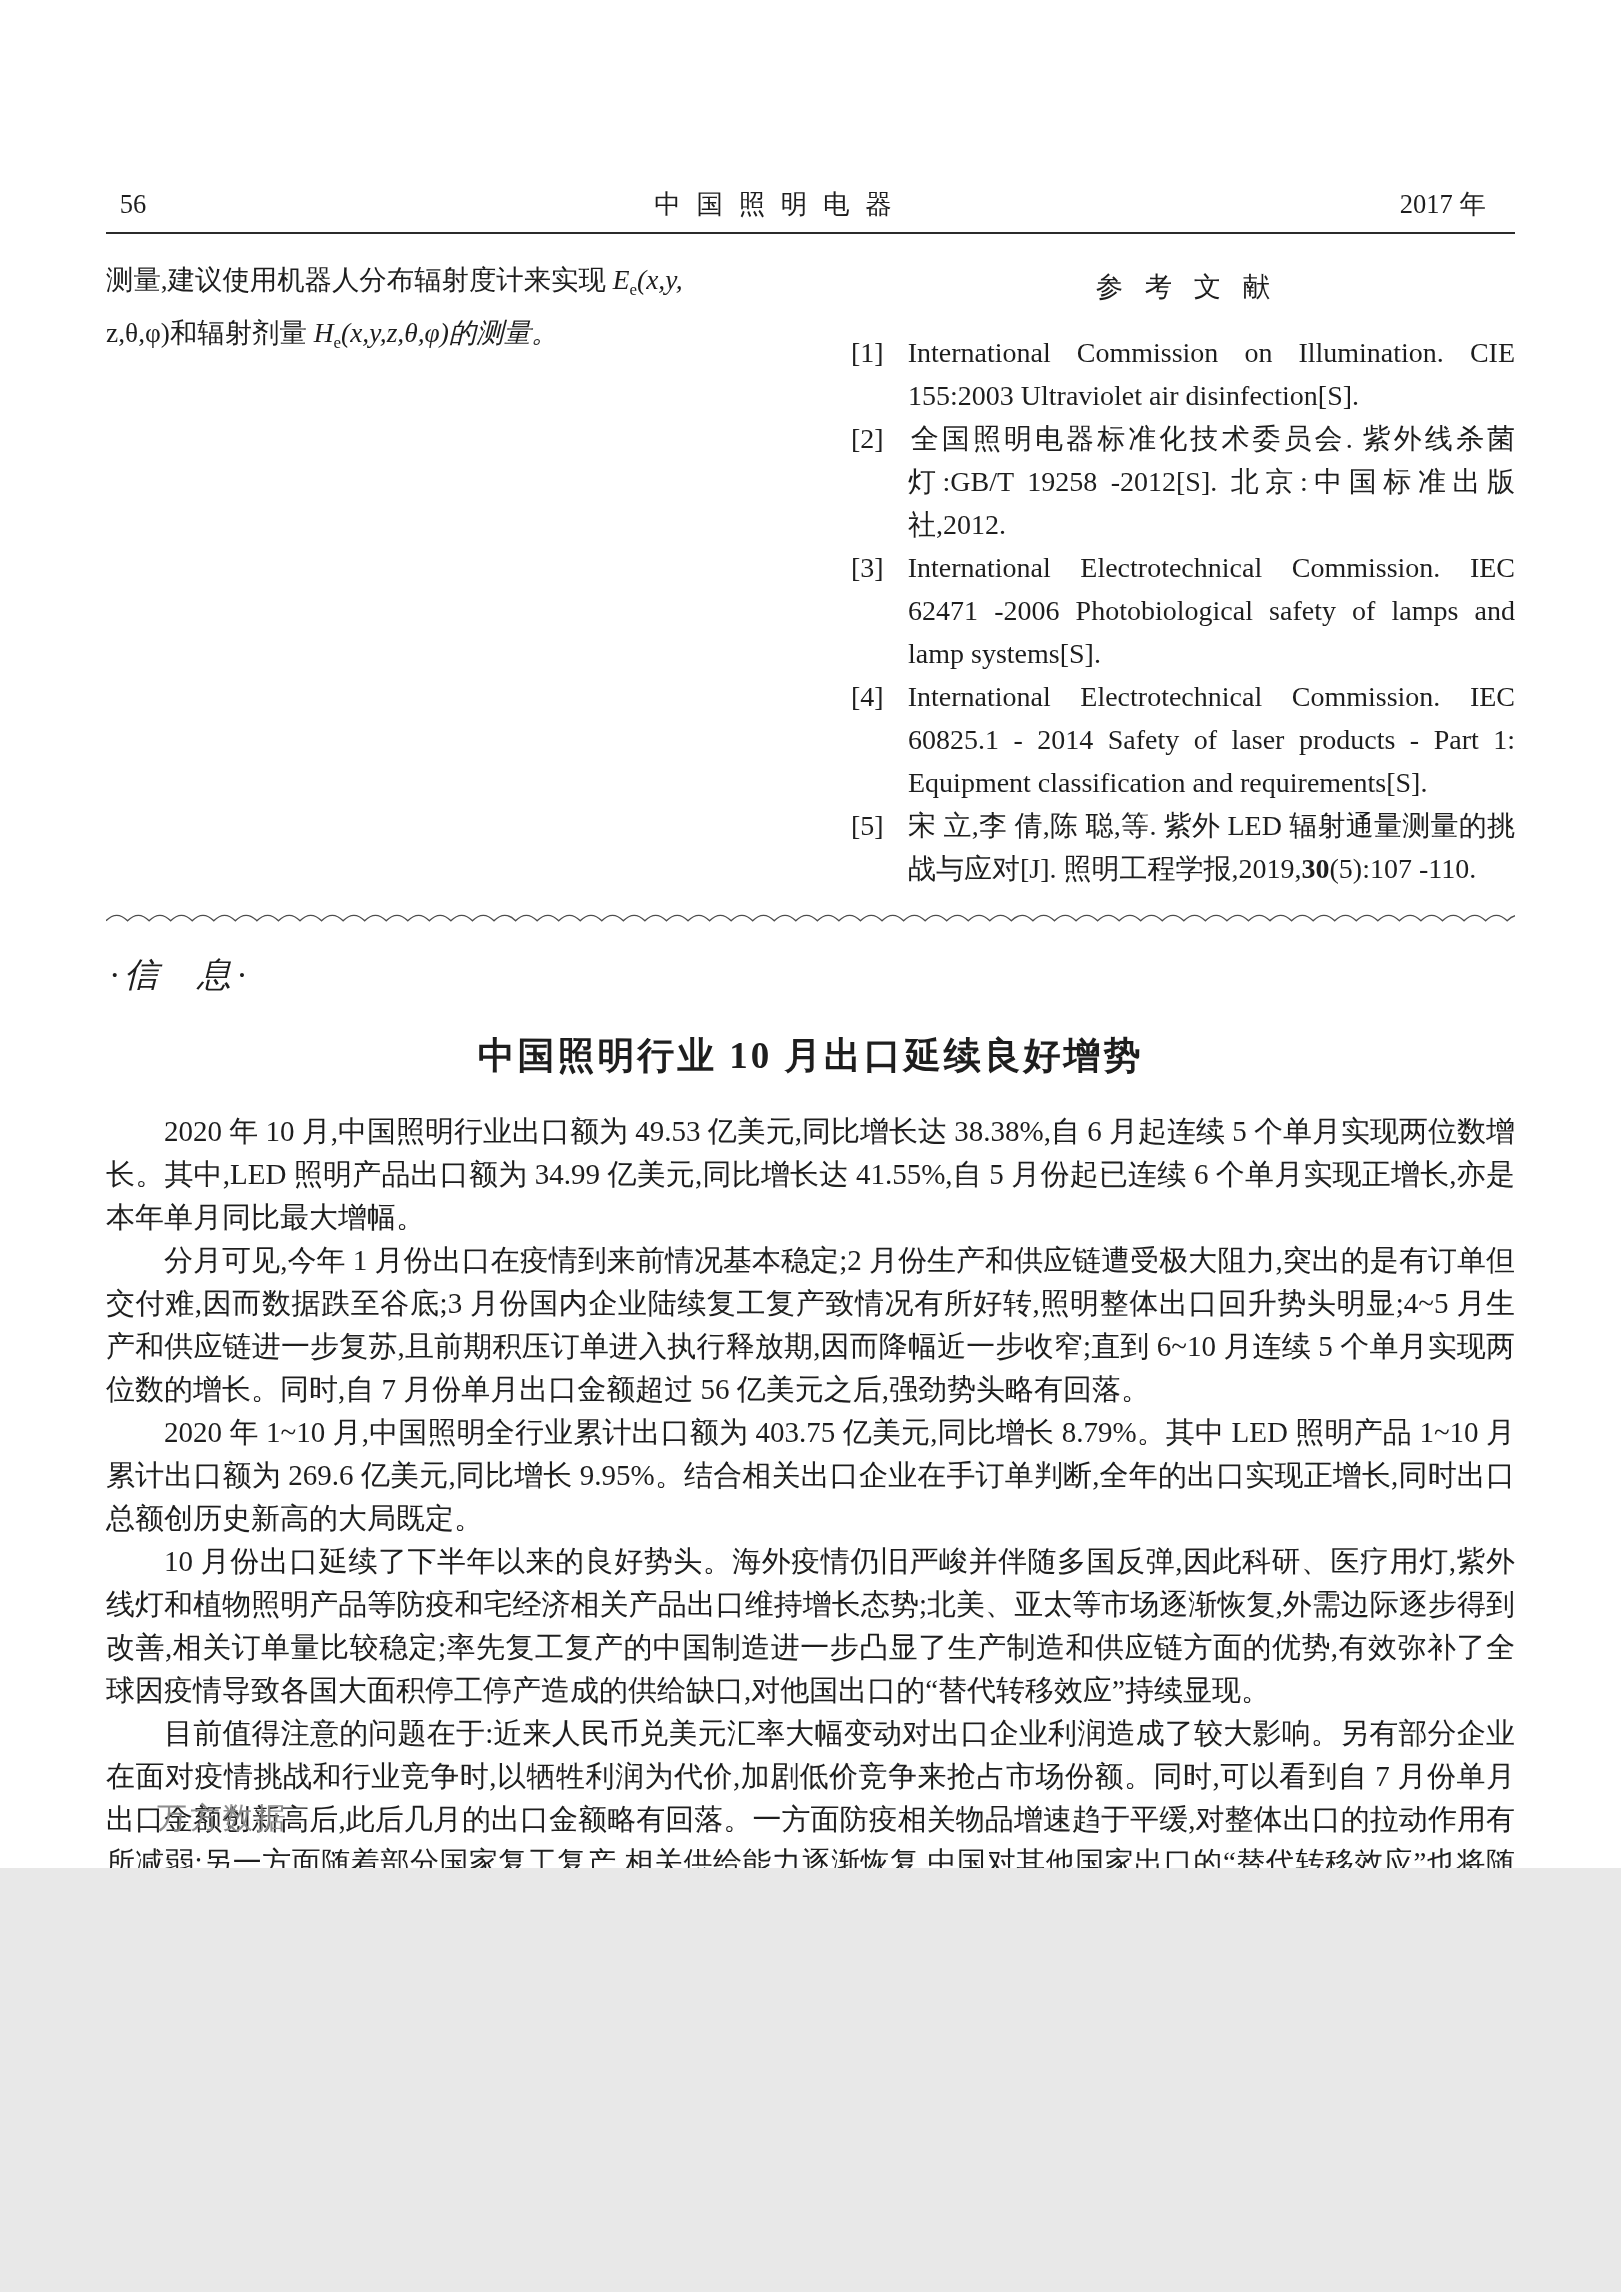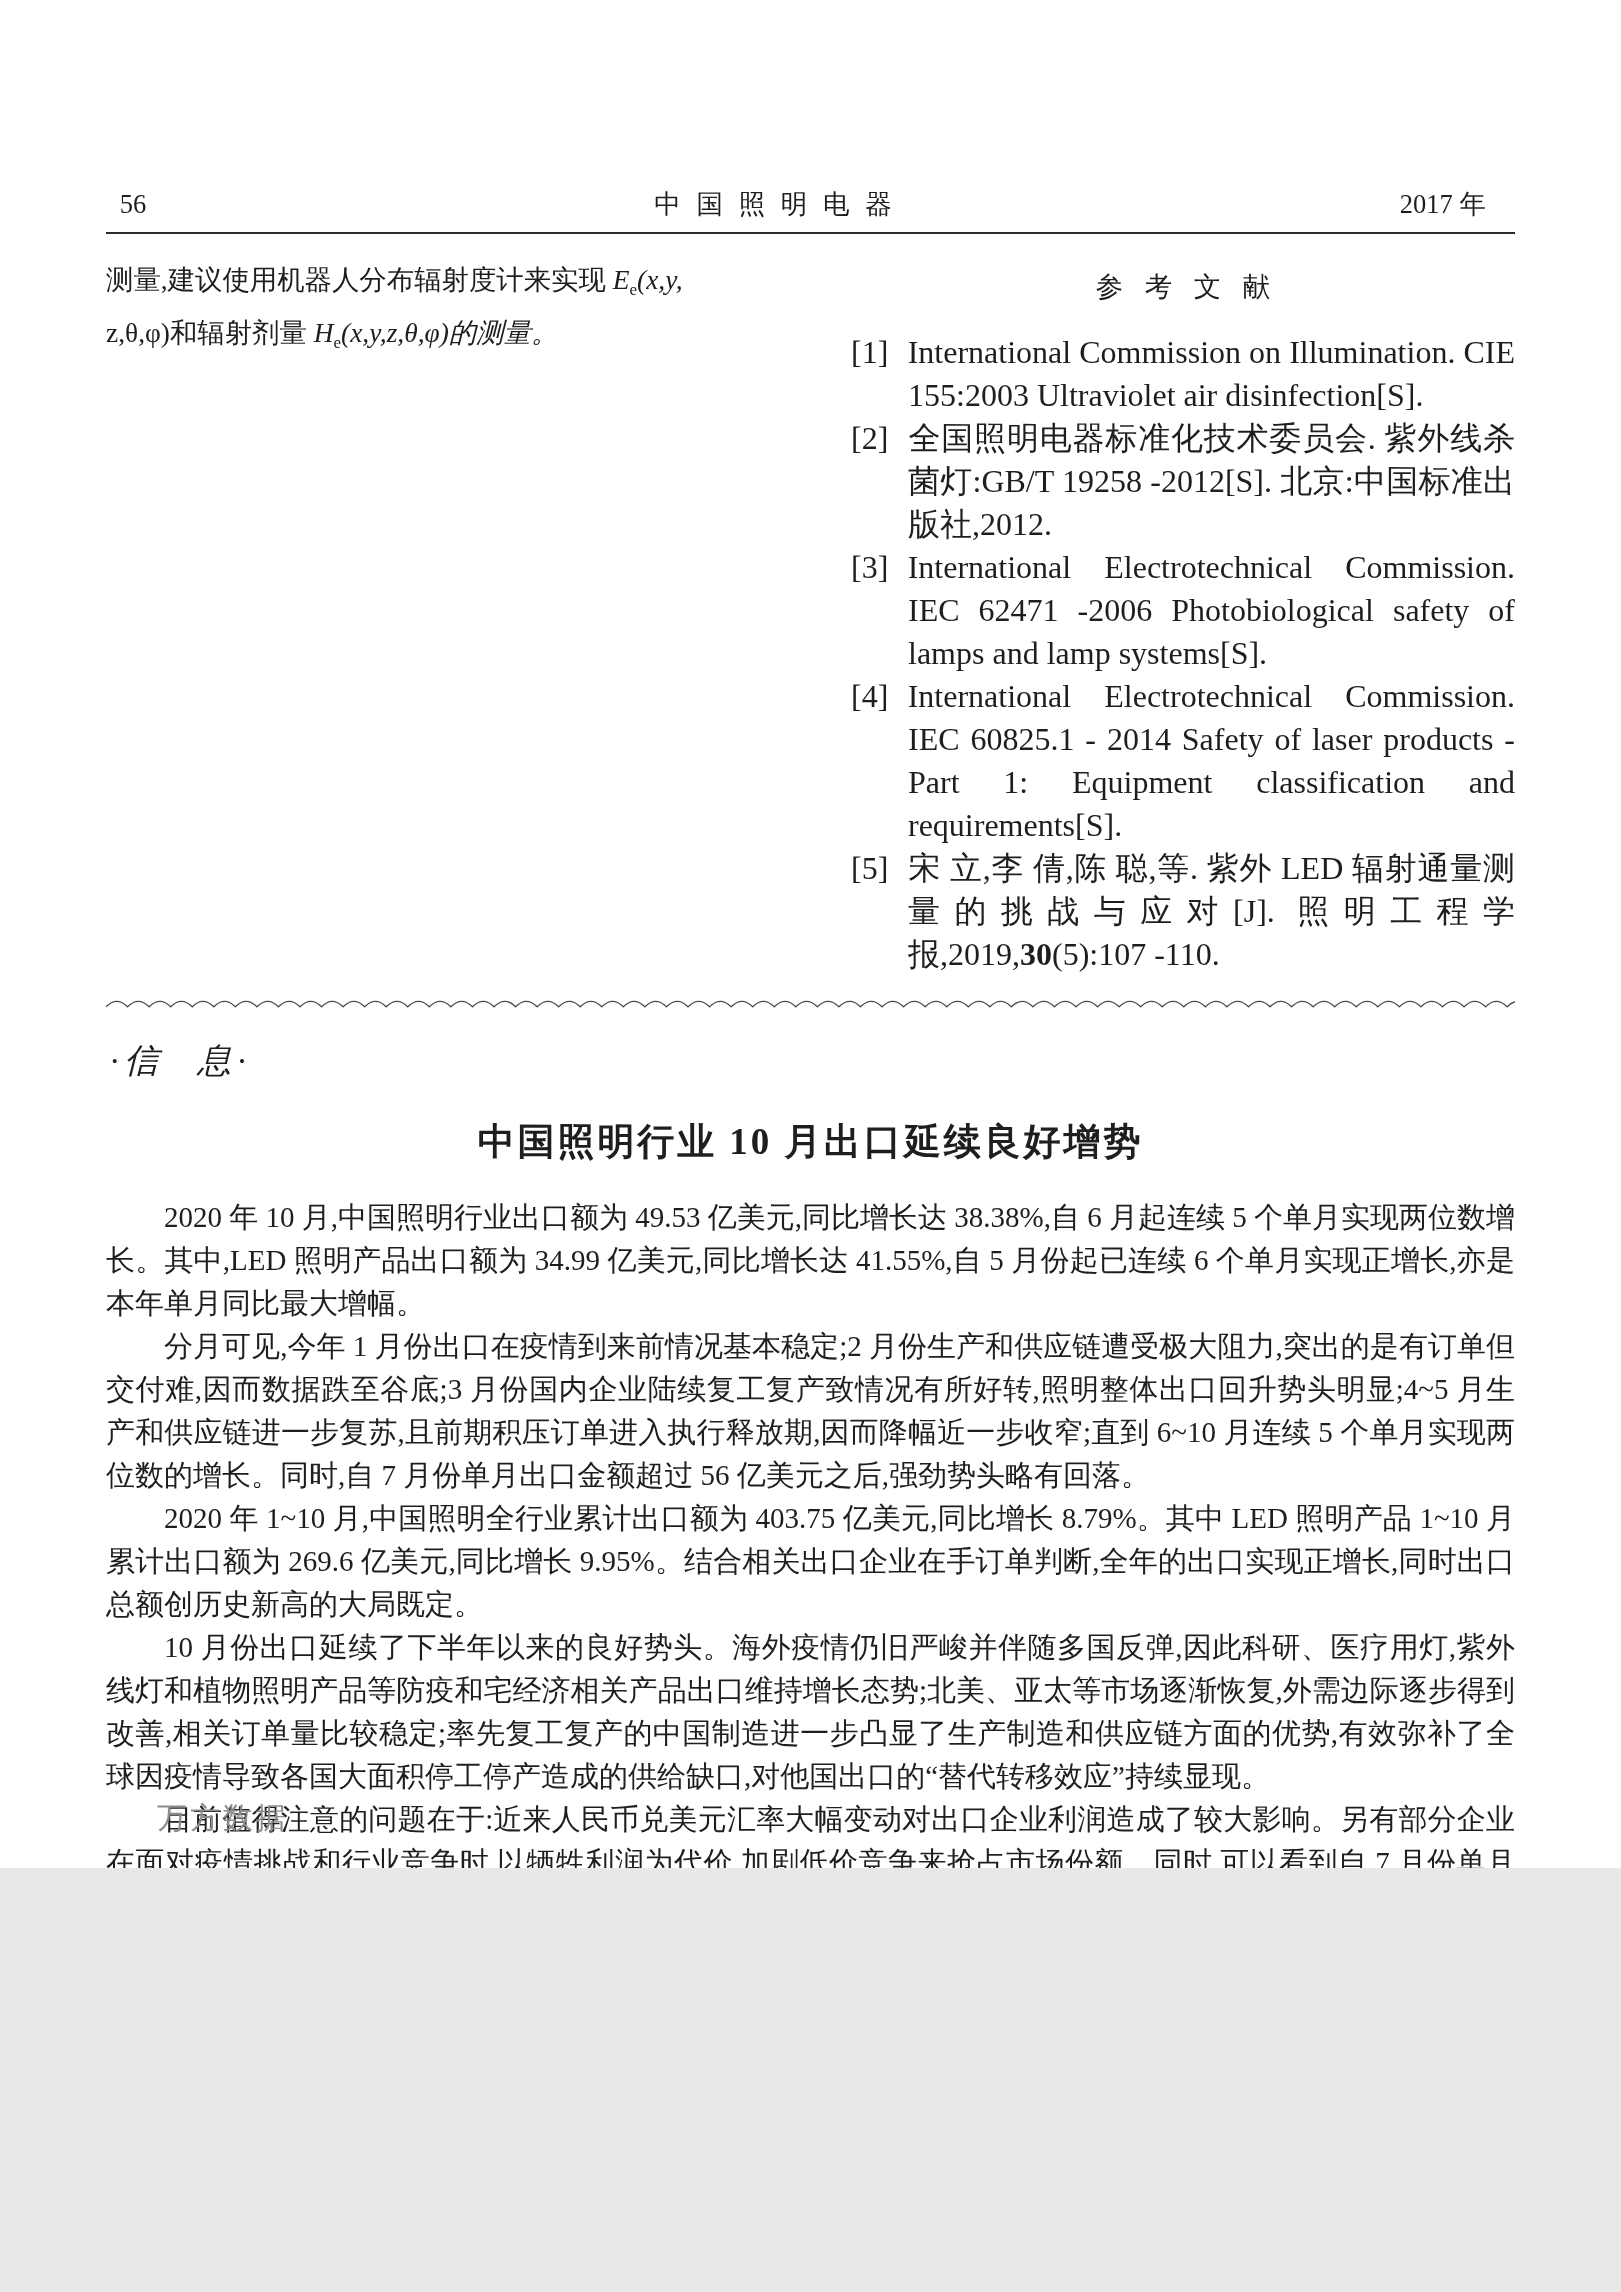--- a/index.html
+++ b/index.html
@@ -28,21 +28,21 @@
   .col-right{flex:1;min-width:0;}
   .mathline{white-space:nowrap;}
   .mathline .var{font-style:italic;font-family:"Liberation Serif",serif;}
   .mathline sub{font-size:0.62em;}
   .sec-head{margin:29px 0 17.6px 0;font-size:30px;letter-spacing:2px;}
   .sec-head .no{margin-right:37px;}
   .sec-head .t{letter-spacing:33px;}
   .concl p{margin:0;text-indent:2em;}
   .refs-head{text-align:center;font-size:27.4px;letter-spacing:21.6px;text-indent:21.6px;margin:9.8px 0 25.5px 0;}
   .ref{
-    font-size:32px;line-height:43px;text-align:justify;
+    font-size:28px;line-height:43px;text-align:justify;
     padding-left:57px;text-indent:-57px;margin:0 0 0 0;
   }
   .ref .lbl{display:inline-block;width:43px;text-indent:0;margin-right:13.7px;}
   .ref .vol{font-weight:bold;}
   
   .wavy{margin-top:19.6px;height:15.7px;}
   .wavy svg{display:block;}
   
   .info-label{
     margin-top:27.4px;margin-left:3.9px;

